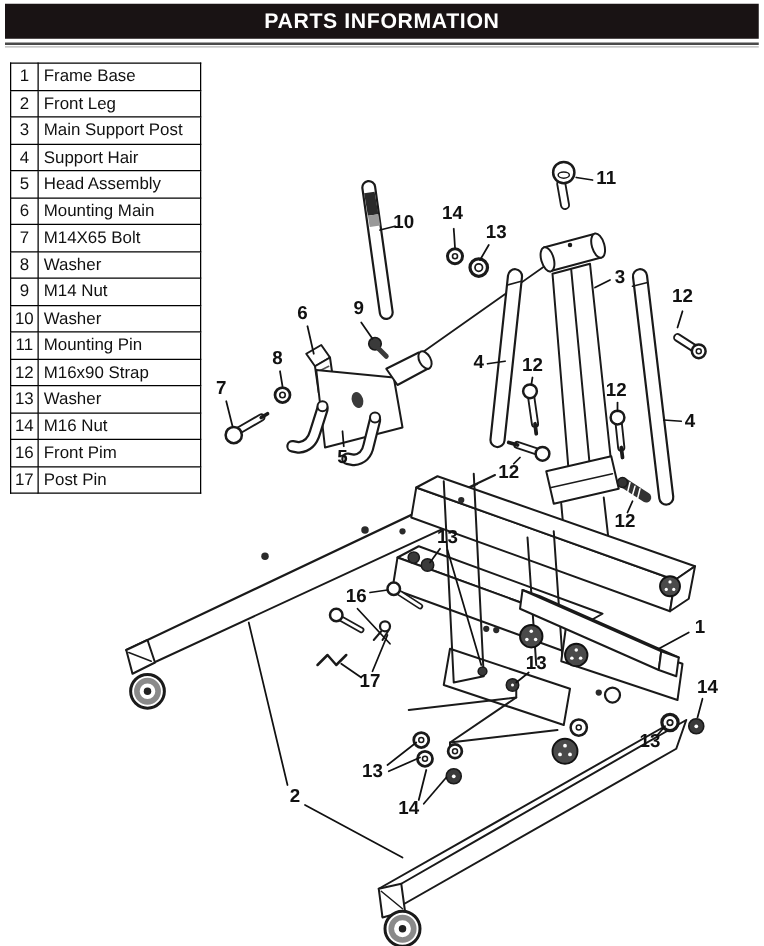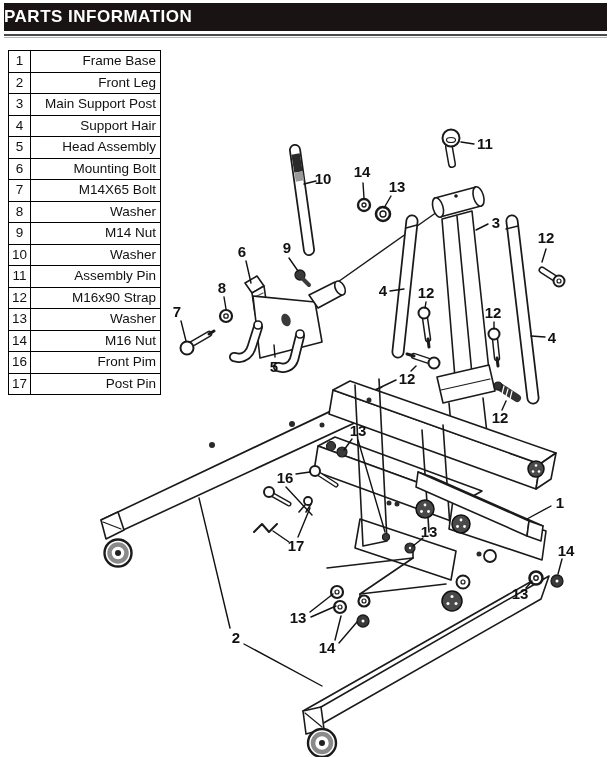--- a/index.html
+++ b/index.html
@@ -6,39 +6,39 @@
     --header-bg:#191314; --header-text:#ffffff; --line-color:#111111;
   }
   html,body{margin:0;padding:0;}
   body{
     width:611px;height:757px;position:relative;background:#fff;overflow:hidden;
     font-family:"Liberation Sans",sans-serif;
   }
   .header-bar{
     position:absolute;top:3px;left:4px;width:603px;height:28px;
     background:var(--header-bg,#191314);
-    display:flex;align-items:center;justify-content:flex-start;
+    display:flex;align-items:center;justify-content:center;
   }
   .header-bar h1{
     margin:0;color:var(--header-text,#fff);font-size:17px;font-weight:bold;
     letter-spacing:.5px;font-family:"Liberation Sans",sans-serif;
   }
   .header-rule{
     position:absolute;top:34px;left:4px;width:603px;height:1px;background:#fff;
     border-top:2px solid #4a4a4a;border-bottom:1px solid #b5b5b5;
   }
   table.parts-table{
     position:absolute;left:8px;top:50px;border-collapse:collapse;background:#fff;z-index:2;
   }
   table.parts-table td{
     border:1px solid #000;font-size:13.5px;line-height:1;color:#111;
     padding:3px 4px 4px 4px;height:13px;white-space:nowrap;
   }
   table.parts-table td.num{width:17px;text-align:center;padding-left:2px;padding-right:2px;}
-  table.parts-table td.pname{width:121px;text-align:right;}
+  table.parts-table td.pname{width:121px;text-align:left;}
   svg.diagram{position:absolute;left:0;top:0;z-index:1;}
   .callout{
     font-family:"Liberation Sans",sans-serif;font-size:15px;font-weight:bold;
     fill:#111;text-anchor:middle;dominant-baseline:central;
   }
   .leader{stroke:var(--line-color,#111);stroke-width:1.4;fill:none;}
 </style>
 </head>
 <body>
 
@@ -64,41 +64,41 @@
       <tr>
         <td class="num">4</td>
         <td class="pname">Support Hair</td>
       </tr>
       <tr>
         <td class="num">5</td>
         <td class="pname">Head Assembly</td>
       </tr>
       <tr>
         <td class="num">6</td>
-        <td class="pname">Mounting Bolt</td>
+        <td class="pname">Mounting Main</td>
       </tr>
       <tr>
         <td class="num">7</td>
         <td class="pname">M14X65 Bolt</td>
       </tr>
       <tr>
         <td class="num">8</td>
         <td class="pname">Washer</td>
       </tr>
       <tr>
         <td class="num">9</td>
         <td class="pname">M14 Nut</td>
       </tr>
       <tr>
         <td class="num">10</td>
         <td class="pname">Washer</td>
       </tr>
       <tr>
         <td class="num">11</td>
-        <td class="pname">Assembly Pin</td>
+        <td class="pname">Mounting Pin</td>
       </tr>
       <tr>
         <td class="num">12</td>
         <td class="pname">M16x90 Strap</td>
       </tr>
       <tr>
         <td class="num">13</td>
         <td class="pname">Washer</td>
       </tr>
       <tr>

